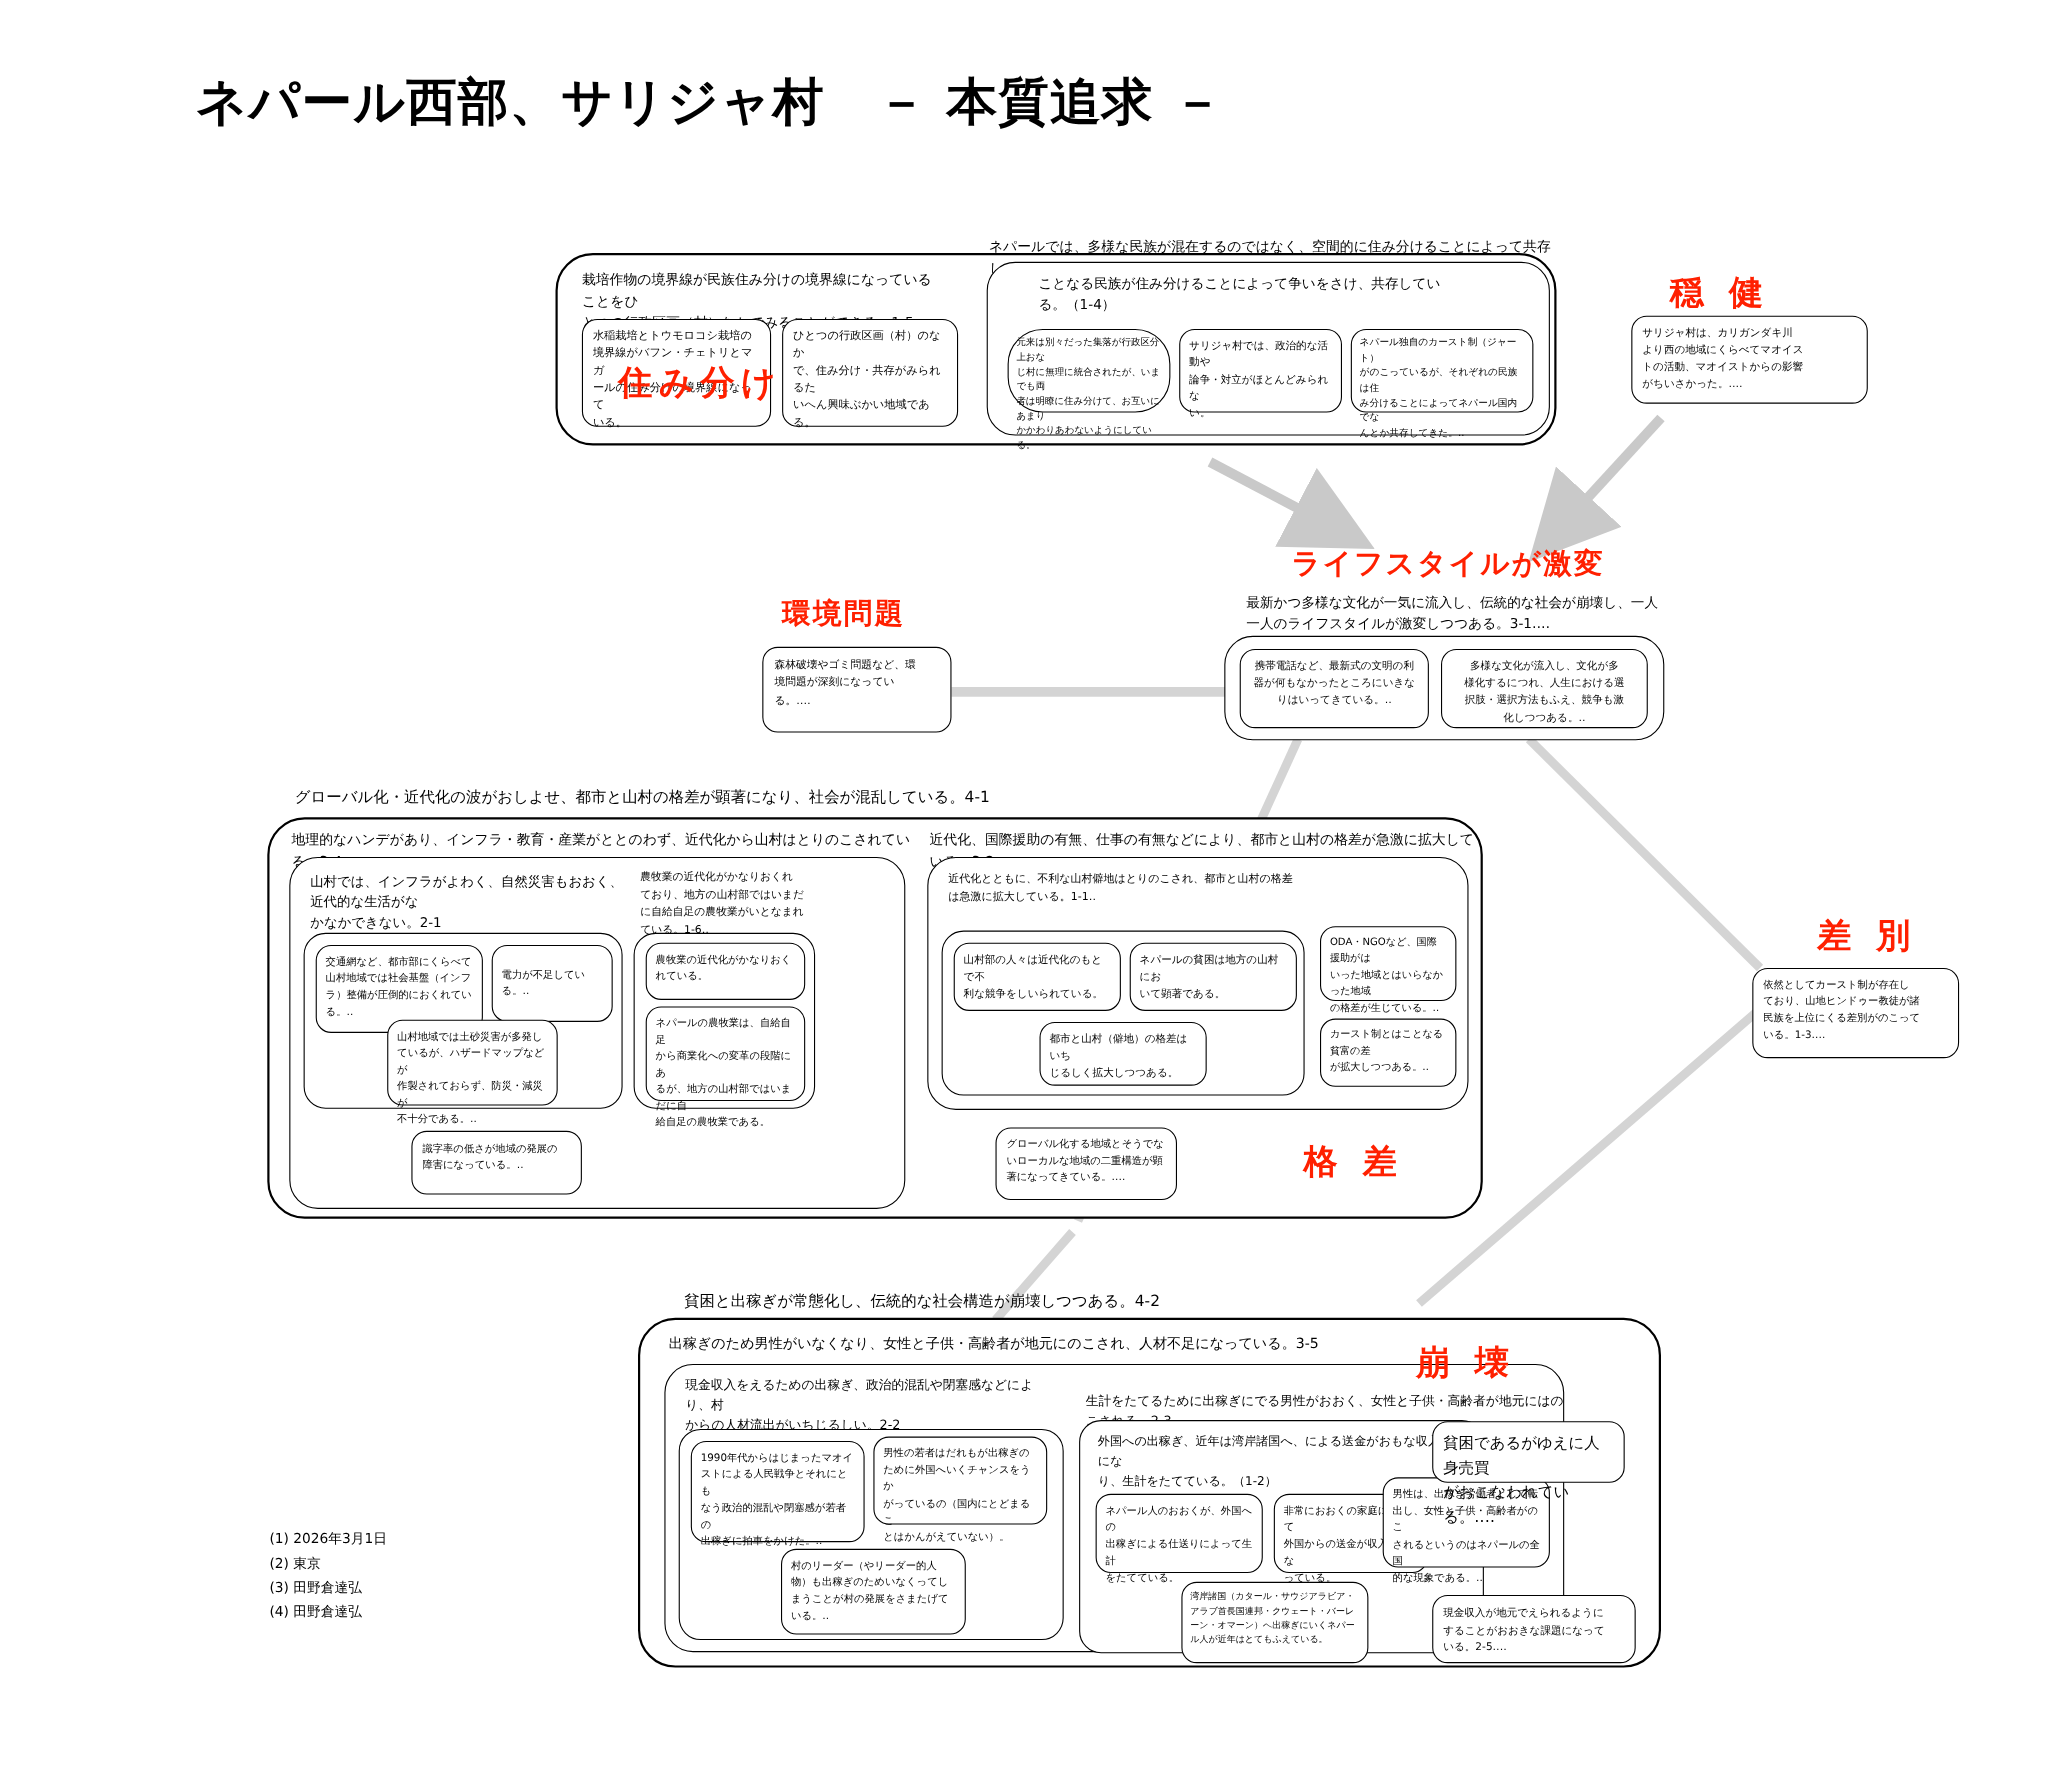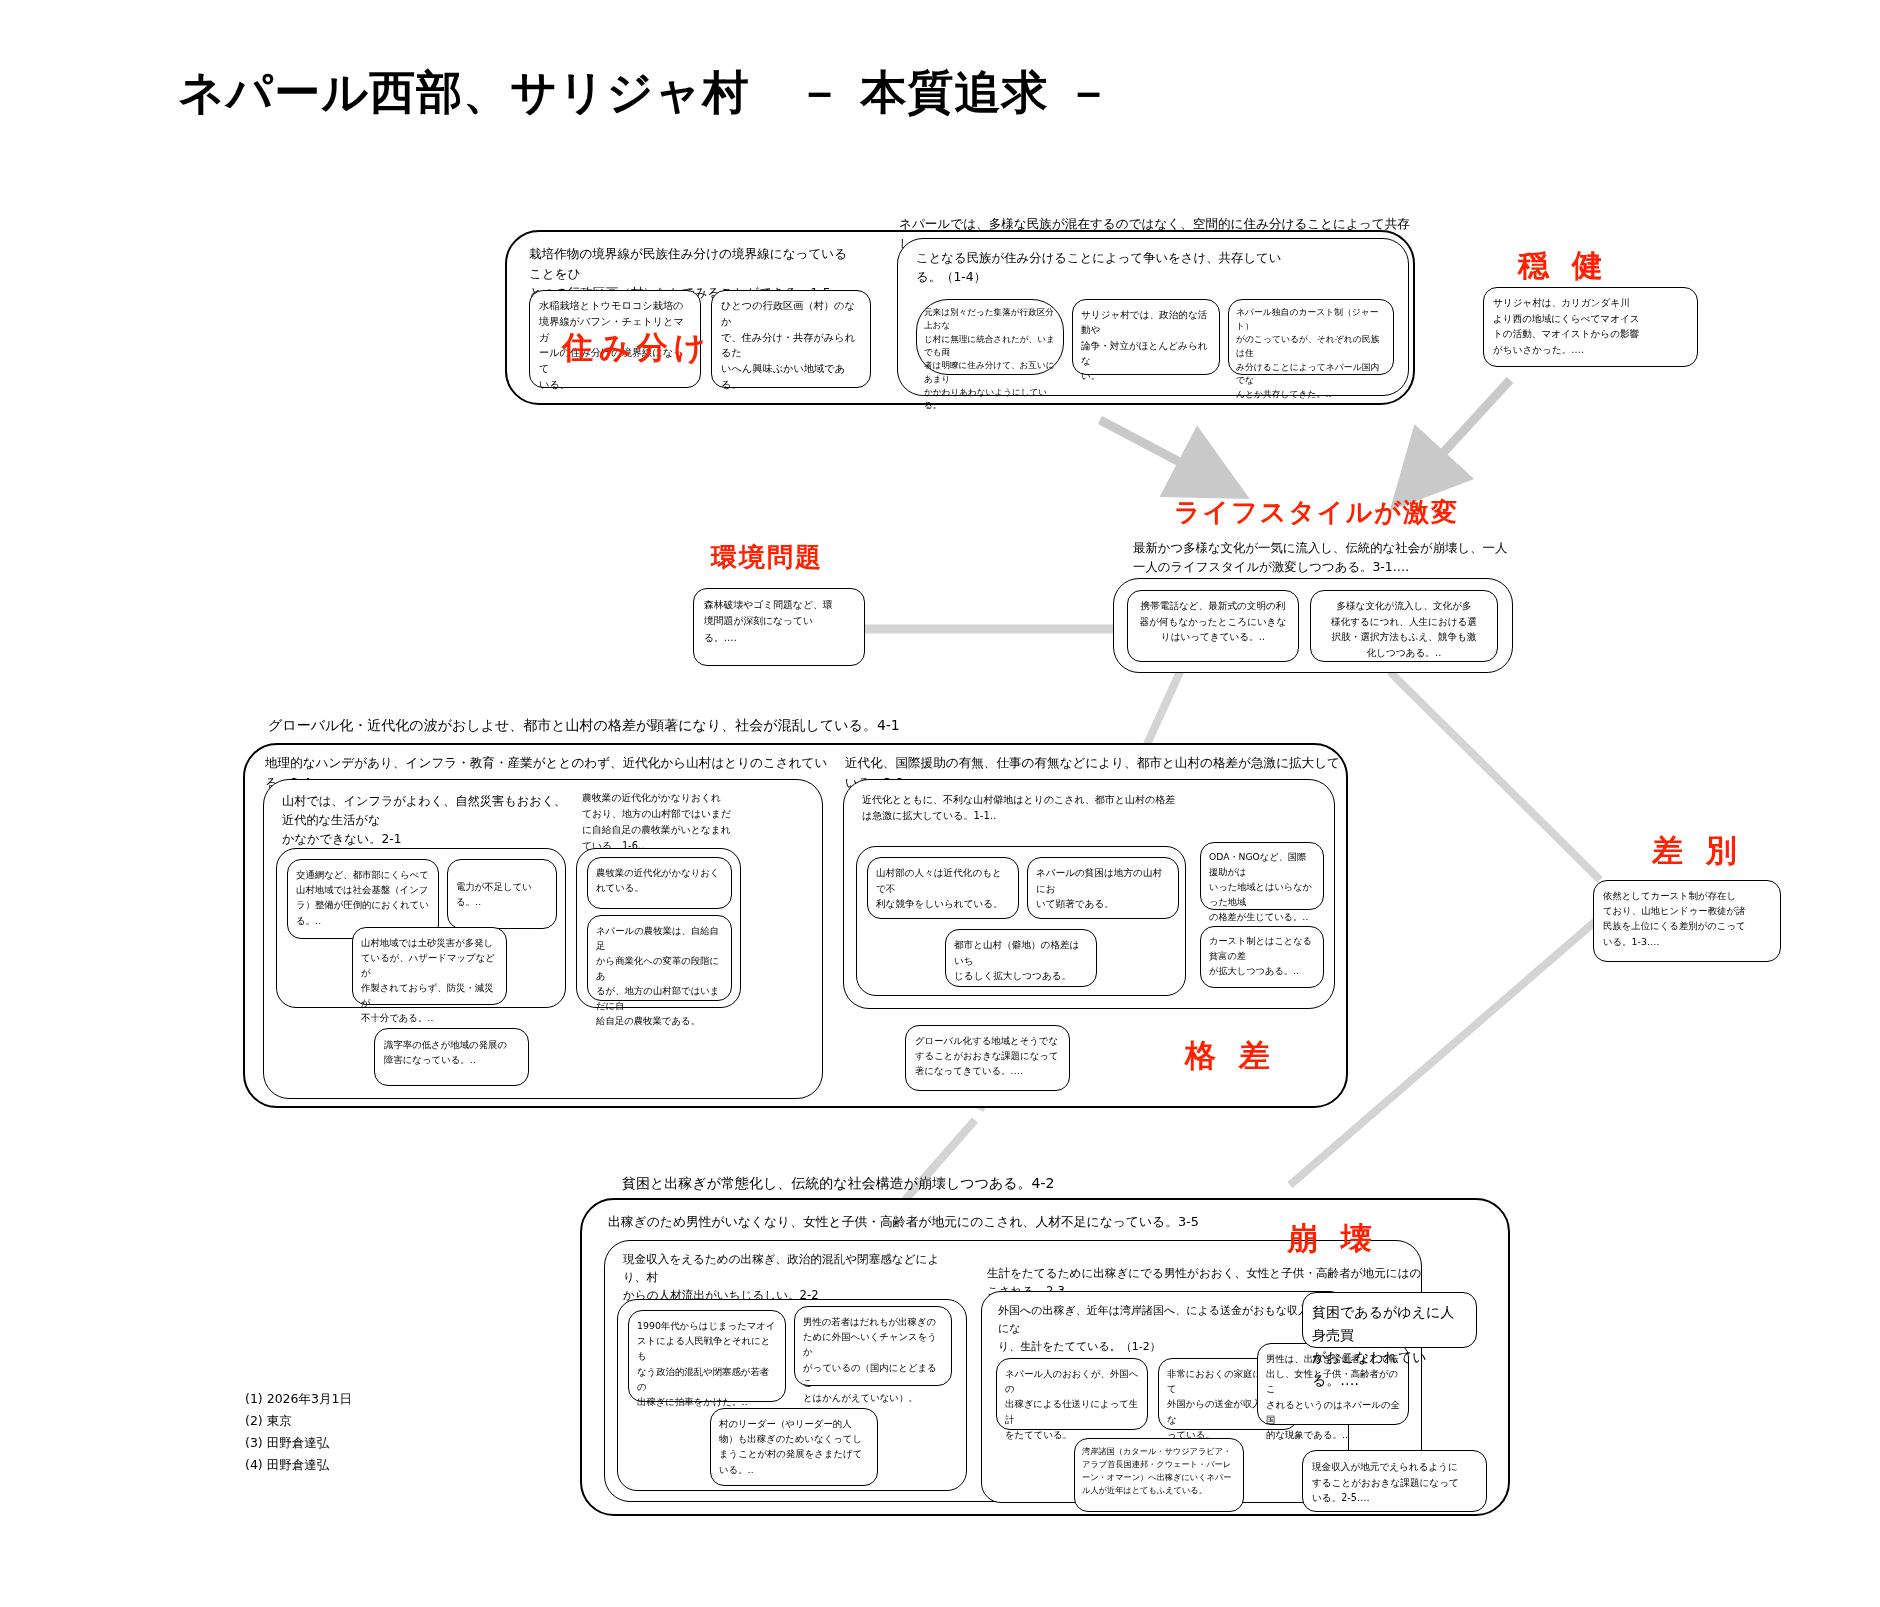--- a/index.html
+++ b/index.html
@@ -95,21 +95,21 @@
 いへん興味ぶかい地域である。</div>
     </div>
 
     <div class="abs redlbl big" style="left:55px;top:95px;">住み分け</div>
 
     <div class="abs" style="left:392px;top:-18px;width:520px;">
       <div class="hdr" style="font-size:12.6px;">ネパールでは、多様な民族が混在するのではなく、空間的に住み分けることによって共存してきた。2-4</div>
     </div>
     <div class="abs lvl2" style="left:390px;top:6px;width:512px;height:158px;">
       <div class="abs" style="left:18px;top:9px;width:460px;">
-        <div class="hdr" style="font-size:12.4px;">ことなる民族が住み分けることによって争いをさけ、共存してい
+        <div class="hdr" style="font-size:12.4px;margin-left:28px;">ことなる民族が住み分けることによって争いをさけ、共存してい
 る。（1-4）</div>
       </div>
       <div class="abs leaf" style="left:18px;top:60px;width:148px;height:76px;border-radius:32px;">
         <div class="leaf-txt" style="font-size:8.6px;line-height:1.55;padding:6px 7px;">元来は別々だった集落が行政区分上おな
 じ村に無理に統合されたが、いまでも両
 者は明瞭に住み分けて、お互いにあまり
 かかわりあわないようにしている。</div>
       </div>
       <div class="abs leaf" style="left:174px;top:60px;width:148px;height:76px;">
         <div class="leaf-txt" style="font-size:9.6px;line-height:1.6;padding:7px 8px;">サリジャ村では、政治的な活動や
@@ -243,21 +243,21 @@
 の格差が生じている。‥</div>
       </div>
       <div class="abs leaf" style="left:356px;top:146px;width:124px;height:62px;">
         <div class="leaf-txt" style="font-size:9.2px;line-height:1.62;padding:7px 8px;">カースト制とはことなる貧富の差
 が拡大しつつある。‥</div>
       </div>
     </div>
 
     <div class="abs leaf" style="left:660px;top:280px;width:165px;height:66px;">
       <div class="leaf-txt" style="font-size:9.4px;line-height:1.62;padding:7px 9px;">グローバル化する地域とそうでな
-することがおおきな課題になって
+いローカルな地域の二重構造が顕
 著になってきている。‥‥</div>
     </div>
     <div class="abs redlbl big" style="left:940px;top:290px;">格 差</div>
   </div>
 
   <div class="abs redlbl big" style="left:1652px;top:830px;">差 別</div>
   <div class="abs leaf" style="left:1593px;top:880px;width:188px;height:82px;">
     <div class="leaf-txt" style="font-size:9.4px;line-height:1.62;padding:7px 9px;">依然としてカースト制が存在し
 ており、山地ヒンドゥー教徒が諸
 民族を上位にくる差別がのこって

